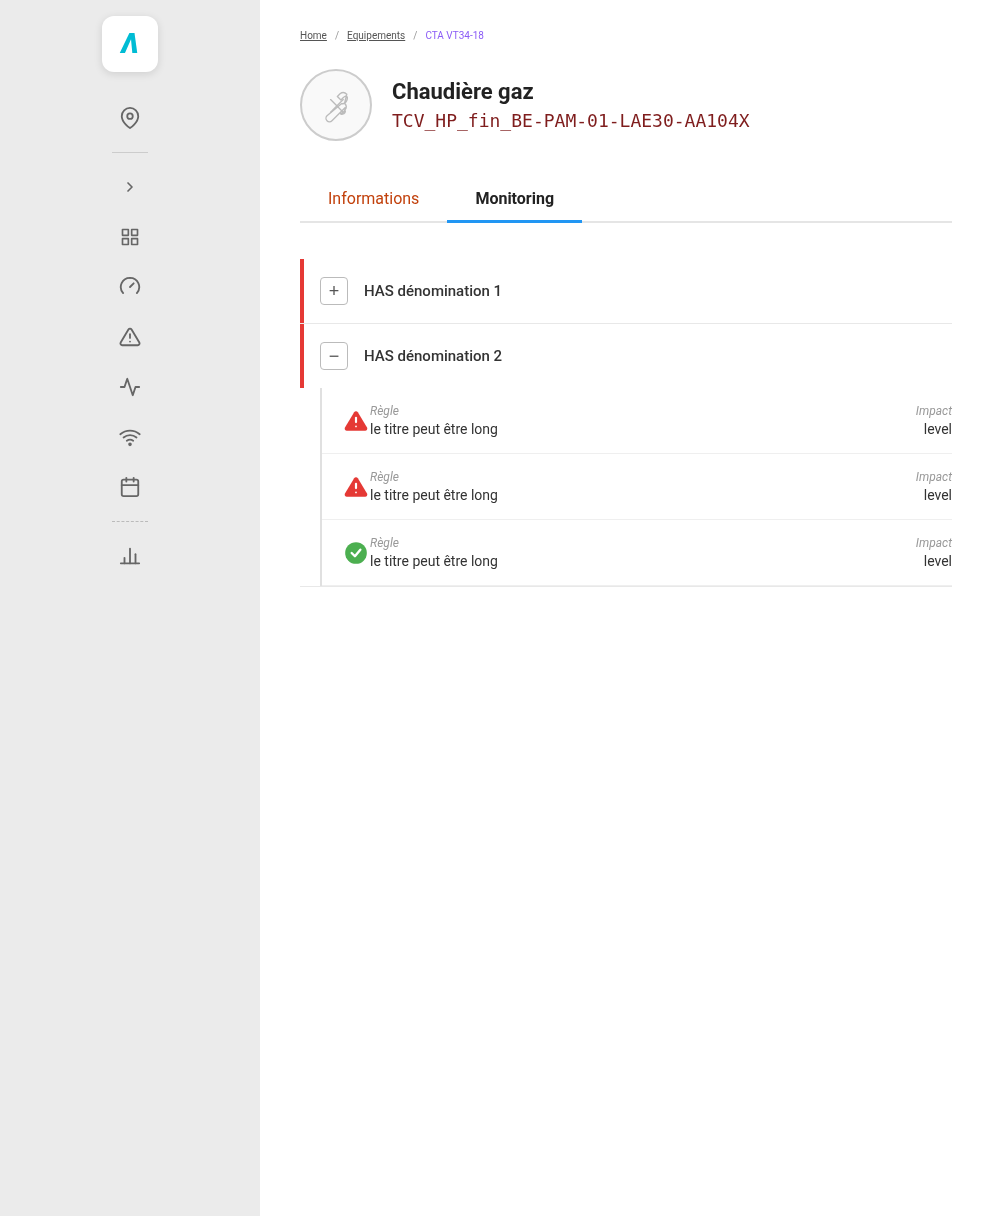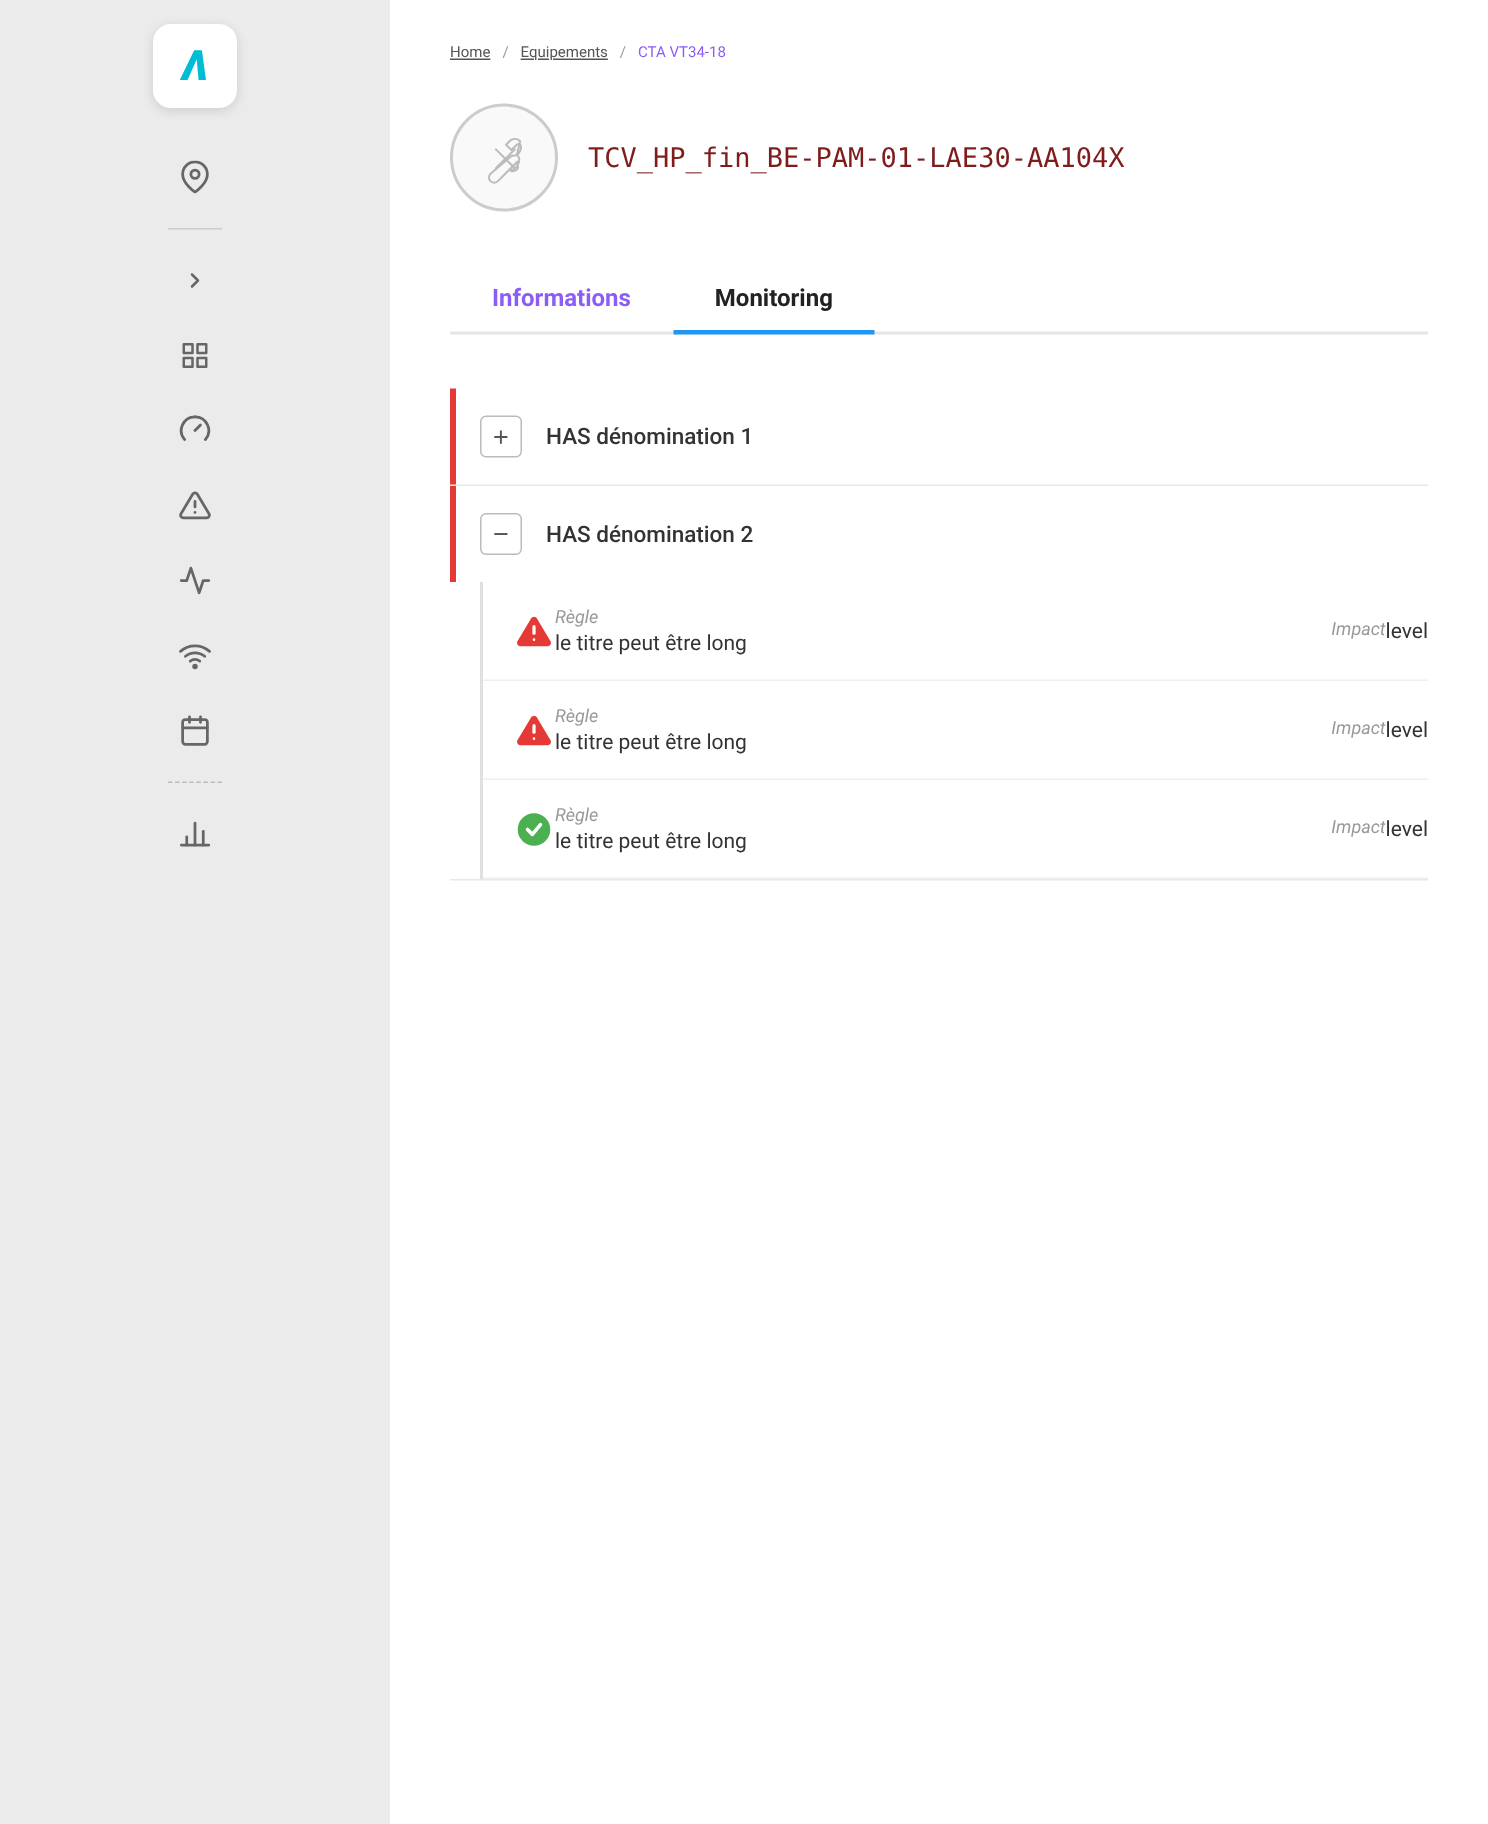--- a/index.html
+++ b/index.html
@@ -93,22 +93,22 @@
     .tabs {
       display: flex;
       border-bottom: 2px solid #e5e5e5;
       margin-bottom: 36px;
     }
 
     .tab {
       padding: 12px 28px;
       font-size: 16px;
       cursor: pointer;
-      color: #8b5cf6;
-      font-weight: 700;
+      color: #c2410c;
+      font-weight: 400;
       border-bottom: 3px solid transparent;
       margin-bottom: -2px;
     }
 
     .tab.active {
       color: #222;
       font-weight: 700;
       border-bottom: 3px solid #2196f3;
     }
 
@@ -212,21 +212,21 @@
       margin-bottom: 3px;
     }
 
     .rule-title {
       font-size: 14px;
       color: #333;
     }
 
     .rule-impact {
       display: flex;
-      flex-direction: row;
+      flex-direction: column;
       align-items: flex-end;
       flex-shrink: 0;
     }
 
     .rule-impact-label {
       font-size: 12px;
       color: #999;
       font-style: italic;
       margin-bottom: 3px;
     }
@@ -400,20 +400,21 @@
       <div class="equipment-icon">
         <svg viewBox="0 0 40 40" fill="none" stroke="#aaa" stroke-width="2" stroke-linecap="round" stroke-linejoin="round">
 
           <path d="M32 8c-2-2-5-2.5-7.5-0.5l-3 3 4 4 3-3c2-2.5 5.5-1.5 3.5 3.5-1 2.5-3.5 4-6 3.5L10 32c-1.5 1.5-1.5 4 0 5.5s4 1.5 5.5 0l14.5-14.5c0.5 2.5-1 5-3.5 6-5 2 6 2 3.5-3.5 2-2.5 1.5-5.5-0.5-7.5z" stroke="#bbb" stroke-width="1.5" fill="none"></path>
 
           <line x1="14" y1="14" x2="28" y2="28" stroke="#bbb" stroke-width="1.5"></line>
           <line x1="28" y1="14" x2="14" y2="28" stroke="#bbb" stroke-width="1.5"></line>
         </svg>
       </div>
       <div class="equipment-title-block">
+        <div class="equipment-name">Chaudière gaz</div>
         <div class="equipment-id">TCV_HP_fin_BE-PAM-01-LAE30-AA104X</div>
       </div>
     </div>
 
     <div class="tabs">
       <div class="tab">
         <span>Informations</span>
       </div>
       <div class="tab active">
         <span>Monitoring</span>

